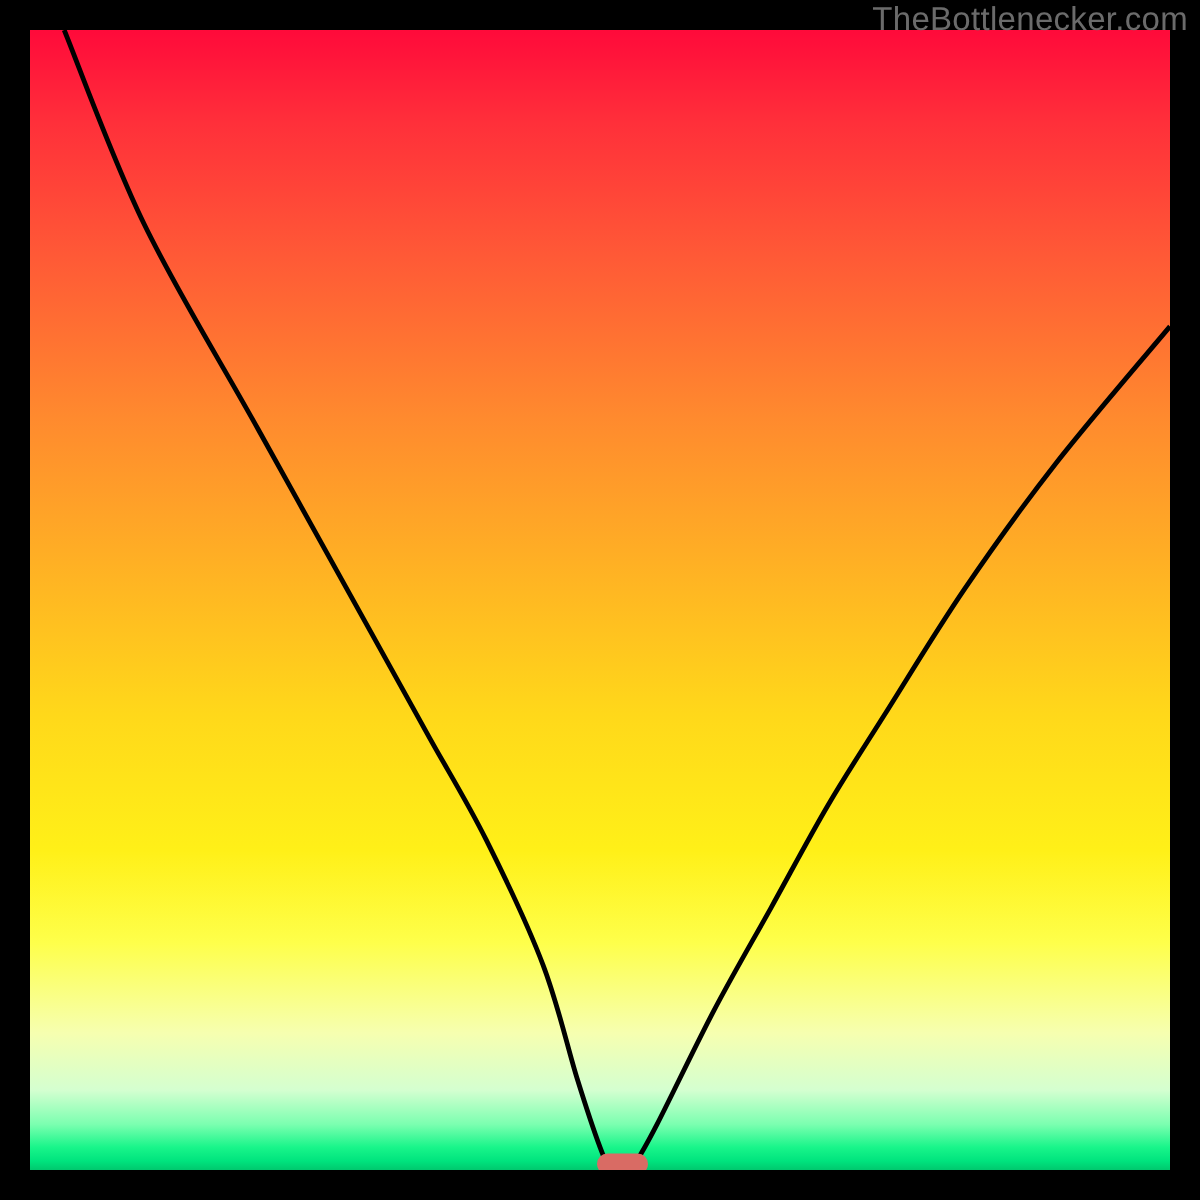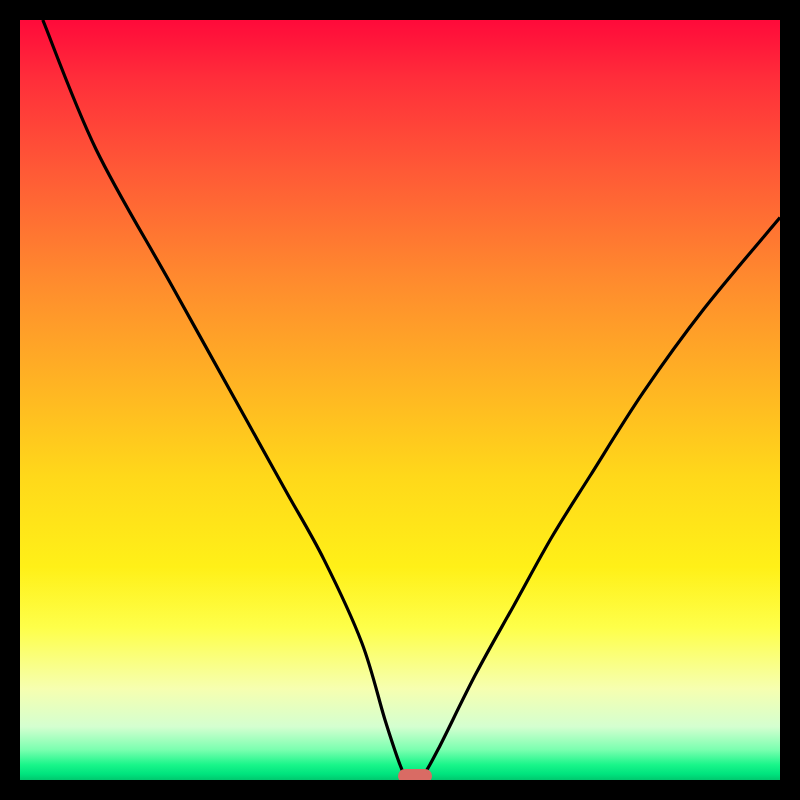--- a/index.html
+++ b/index.html
@@ -82,13 +82,14 @@
 <body>
 
 <div class="frame">
   <div class="plot-area">
     <div class="gradient-bg"></div>
     <svg class="curve" viewBox="0 0 760 760" preserveAspectRatio="none">
       <path id="curve-path" d="M 22.80 0.00 C 31.67 21.53 54.47 84.87 76.00 129.20 C 97.53 173.53 126.67 220.40 152.00 266.00 C 177.33 311.60 209.00 368.60 228.00 402.80 C 247.00 437.00 253.33 448.40 266.00 471.20 C 278.67 494.00 291.33 514.27 304.00 539.60 C 316.67 564.93 331.87 596.60 342.00 623.20 C 352.13 649.80 358.47 678.93 364.80 699.20 C 371.13 719.47 376.20 734.67 380.00 744.80 C 383.80 754.93 385.07 757.47 387.60 760.00 C 390.13 762.53 392.67 760.63 395.20 760.00 C 397.73 759.37 399.00 761.27 402.80 756.20 C 406.60 751.13 409.13 746.70 418.00 729.60 C 426.87 712.50 443.33 677.67 456.00 653.60 C 468.67 629.53 481.33 608.00 494.00 585.20 C 506.67 562.40 519.33 538.33 532.00 516.80 C 544.67 495.27 554.80 480.07 570.00 456.00 C 585.20 431.93 604.20 400.27 623.20 372.40 C 642.20 344.53 661.20 317.93 684.00 288.80 C 706.80 259.67 747.33 212.80 760.00 197.60" fill="none" stroke="#000" stroke-width="3.2"></path>
     </svg>
     <div id="marker" class="marker" style="left: 395.2px; top: 756px;"></div>
   </div>
+  <div class="attribution">TheBottlenecker.com</div>
 </div>
 
 </body></html>

